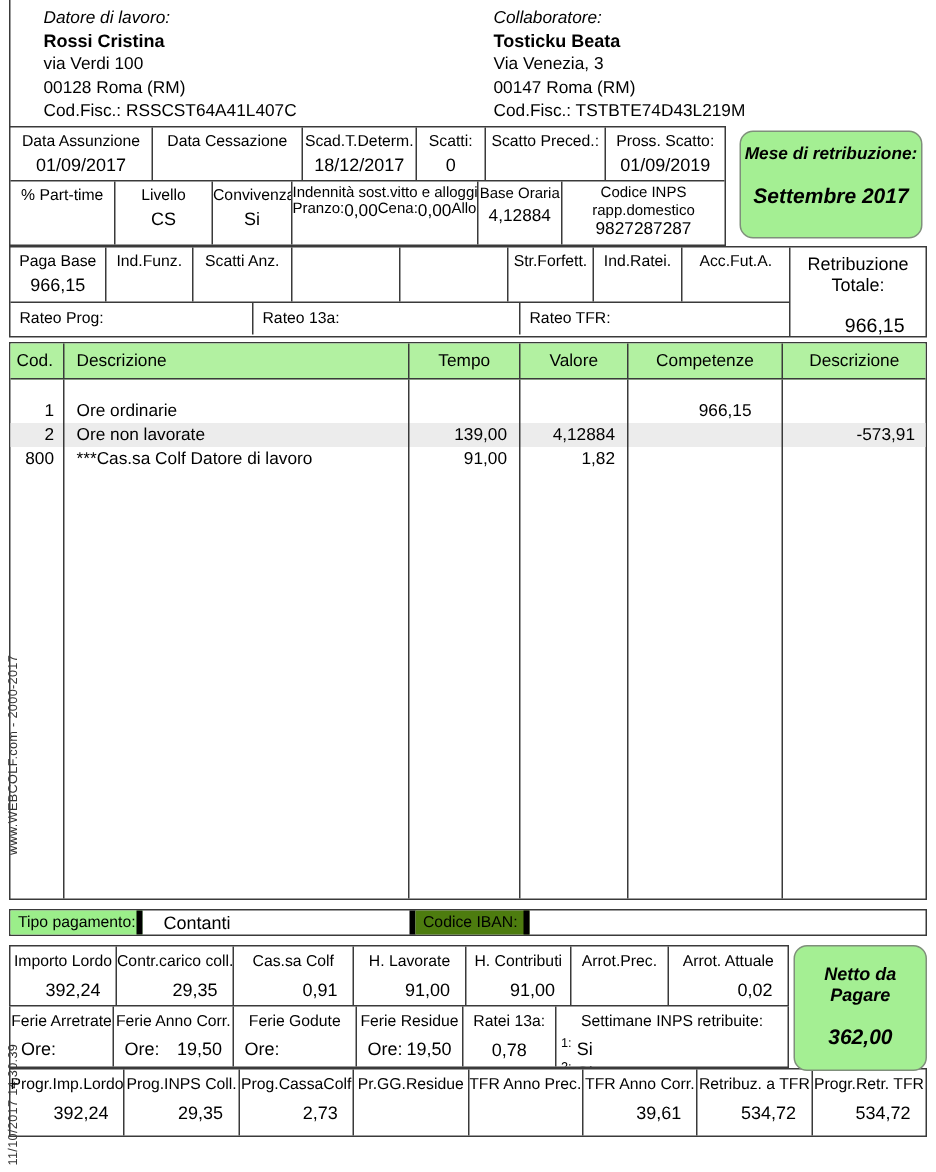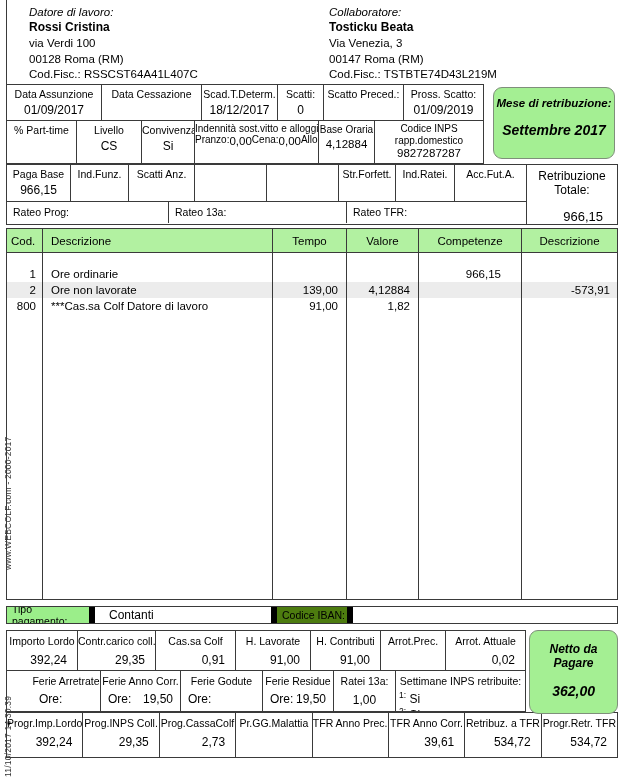--- a/index.html
+++ b/index.html
@@ -61,31 +61,31 @@
   .m2{width:230px;padding-left:8px;}
   .m3{width:74px;justify-content:flex-end;padding-right:8px;}
   .m4{width:72px;justify-content:flex-end;padding-right:8px;}
   .m5{width:103px;justify-content:flex-end;padding-right:20px;}
   .m6{flex:1;justify-content:flex-end;padding-right:7px;}
   .mt-header .m1{justify-content:flex-start;padding-left:4px;}
   .mt-header .m3,.mt-header .m4,.mt-header .m5,.mt-header .m6{justify-content:center;padding-right:0;}
   .stripe{background:#ececec;}
   
   .payment{margin-top:6px;border:1px solid #3a3a3a;height:18px;display:flex;font-size:10.5px;box-sizing:border-box;}
-  .pmc{box-sizing:border-box;border-right:6px solid #000000;display:flex;align-items:center;overflow:hidden;}
+  .pmc{box-sizing:border-box;border-right:4px solid #000000;display:flex;align-items:center;overflow:hidden;}
   .pm-tipo{width:88px;background:#9bee8a;padding-left:5px;}
   .pm-tipoval{width:182px;font-size:12px;padding-left:14px;}
   .pm-iban{width:76px;background:#4d7c0f;padding-left:5px;}
   .pm-ibanval{flex:1;border-right:none;font-size:12px;padding-left:8px;}
   
   .bottom{display:flex;margin-top:6px;}
   .bottom-left{width:520px;}
   .srow{display:flex;border:1px solid #3a3a3a;box-sizing:border-box;}
   .srow1{height:41px;}
-  .srow2{height:41px;border-top:none;padding-left:25px;}
+  .srow2{height:41px;border-top:none;}
   .s1w1{width:71px}.s1w2{width:78px}.s1w3{width:80px}.s1w4{width:75px}.s1w5{width:70px}.s1w6{width:65px}.s1w7{flex:1}
   .s2w1{width:69px}.s2w2{width:80px}.s2w3{width:82px}.s2w4{width:71px}.s2w5{width:62px}.s2w6{flex:1}
   .slabel{font-size:10.5px;text-align:center;margin-top:4px;white-space:nowrap;}
   .svalue{font-size:12px;text-align:right;padding-right:10px;margin-top:6px;}
   .fer-line{display:flex;justify-content:space-between;padding:0 7px;font-size:12px;margin-top:5px;}
   .ratei-val{font-size:12px;text-align:center;margin-top:6px;}
   .weeks{display:flex;justify-content:center;font-size:12px;margin-top:3px;flex-direction:column;}
   .wk{margin:0 3px;white-space:nowrap;}
   .wk sup{font-size:8.5px;}
   .bottom-right{flex:1;position:relative;}
@@ -367,21 +367,21 @@
           </div>
           <div class="cell s2w4">
             <div class="slabel">Ferie Residue</div>
             <div class="fer-line">
                 <span>Ore:</span>
                 <span>19,50</span>
               </div>
           </div>
           <div class="cell s2w5">
             <div class="slabel">Ratei 13a:</div>
-            <div class="ratei-val">1,00</div>
+            <div class="ratei-val">0,78</div>
           </div>
           <div class="cell s2w6">
             <div class="slabel">Settimane INPS retribuite:</div>
             <div class="weeks">
               <span class="wk"><sup>1:</sup> <span>Si</span></span>
               <span class="wk"><sup>2:</sup> <span>Si</span></span>
               <span class="wk"><sup>3:</sup> <span>Si</span></span>
               <span class="wk"><sup>4:</sup> <span>Si</span></span>
               <span class="wk"><sup>5:</sup> <span>Si</span></span>
             </div>
@@ -403,21 +403,21 @@
       </div>
       <div class="cell s3">
         <div class="slabel">Prog.INPS Coll.</div>
         <div class="svalue">29,35</div>
       </div>
       <div class="cell s3">
         <div class="slabel">Prog.CassaColf</div>
         <div class="svalue">2,73</div>
       </div>
       <div class="cell s3">
-        <div class="slabel">Pr.GG.Malattia</div>
+        <div class="slabel">Pr.GG.Residue</div>
         <div class="svalue"></div>
       </div>
       <div class="cell s3">
         <div class="slabel">TFR Anno Prec.</div>
         <div class="svalue"></div>
       </div>
       <div class="cell s3">
         <div class="slabel">TFR Anno Corr.</div>
         <div class="svalue">39,61</div>
       </div>

